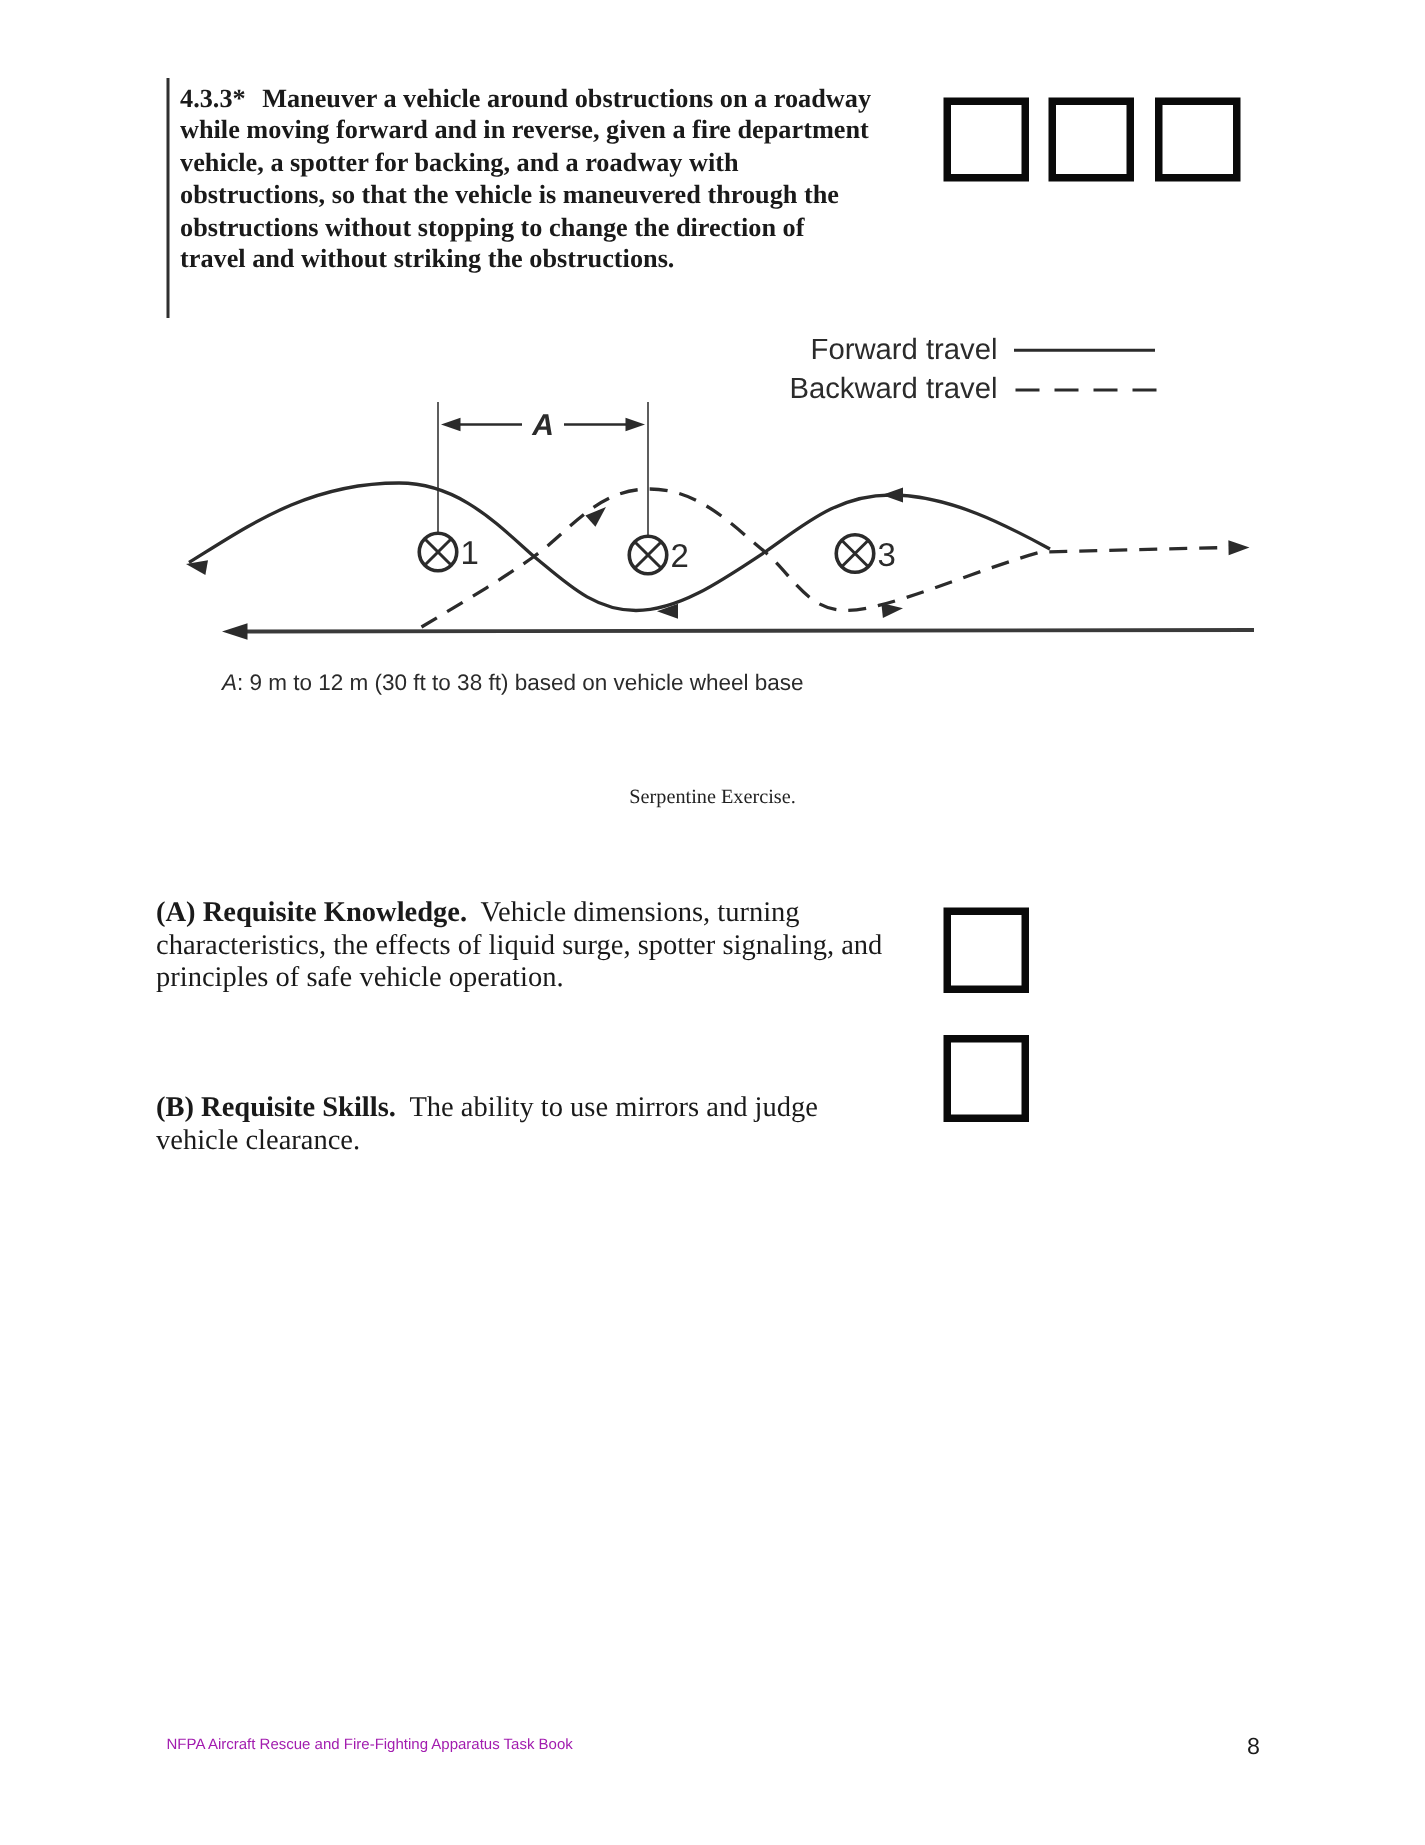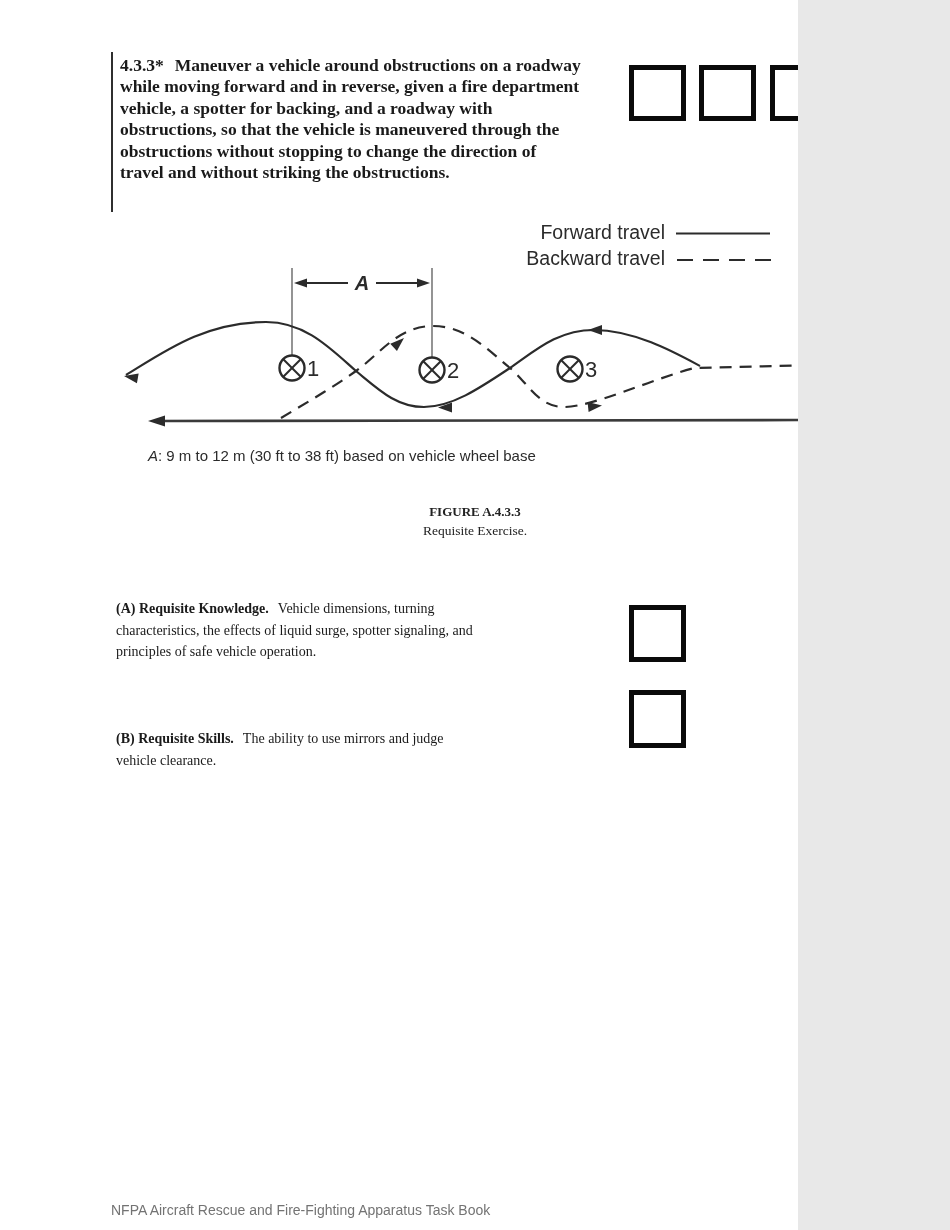--- a/index.html
+++ b/index.html
@@ -1,18 +1,18 @@
 <!DOCTYPE html>
 <html><head>
 <meta charset="utf-8">
 <style>
   html,body{margin:0;padding:0;background:#e8e8e8;}
   .page{
     position:relative;
-    width:798px;height:1230px;
+    width:950px;height:1230px;
     background:#ffffff;
     font-family:"Liberation Serif", serif;
     color:#1a1a1a;
     overflow:hidden;
   }
   .change-bar{
     position:absolute;left:111px;top:52px;
     width:1.6px;height:160px;background:#2f2f2f;
   }
   .task-block{
@@ -39,30 +39,30 @@
   .fig-caption .var{font-style:italic;}
   .fig-number{
     position:absolute;left:0;top:504px;width:950px;
     text-align:center;font-size:13px;font-weight:bold;color:#222;
   }
   .fig-title{
     position:absolute;left:0;top:523px;width:950px;
     text-align:center;font-size:13.5px;color:#222;
   }
   .req-block{
-    position:absolute;left:116px;width:545px;
-    font-size:14px;line-height:21.5px;
+    position:absolute;left:104px;width:545px;
+    font-size:19px;line-height:21.5px;
   }
   .reqA{top:598px;}
   .reqB{top:684px;margin-top:44px;}
   .req-label{font-weight:bold;padding-right:9px;}
   .footer-text{
     position:absolute;left:111px;top:1158px;
     font-family:"Liberation Sans", sans-serif;
-    font-size:14px;color:#737373;margin-top:44px;
+    font-size:10px;color:#a21caf;
   }
   .page-number{
     position:absolute;left:790px;top:1156px;width:50px;
     text-align:right;
     font-family:"Liberation Sans", sans-serif;
     font-size:15.5px;color:#1a1a1a;
   }
   svg text{font-family:"Liberation Sans", sans-serif;fill:#2b2b2b;}
 </style>
 </head>
@@ -144,22 +144,21 @@
       <line x1="561.3" y1="142.3" x2="578.7" y2="159.7" stroke="#2b2b2b" stroke-width="2"></line>
       <line x1="561.3" y1="159.7" x2="578.7" y2="142.3" stroke="#2b2b2b" stroke-width="2"></line>
       <text x="585" y="159" font-size="22">3</text>
     </g>
   </svg>
 
   <div class="fig-caption">
     <span class="var">A</span><span>: 9 m to 12 m (30 ft to 38 ft) based on vehicle wheel base</span>
   </div>
 
-  <div class="fig-number">FIGURE A.4.3.3</div>
-  <div class="fig-title">Requisite Exercise.</div>
+  <div class="fig-title">Serpentine Exercise.</div>
 
   <div class="req-block reqA">
     <span class="req-label">(A) Requisite Knowledge.</span><span class="pre-wrap">Vehicle dimensions, turning
 characteristics, the effects of liquid surge, spotter signaling, and
 principles of safe vehicle operation.</span>
   </div>
   <div class="checkbox cbA"></div>
 
   <div class="req-block reqB">
     <span class="req-label">(B) Requisite Skills.</span><span class="pre-wrap">The ability to use mirrors and judge

